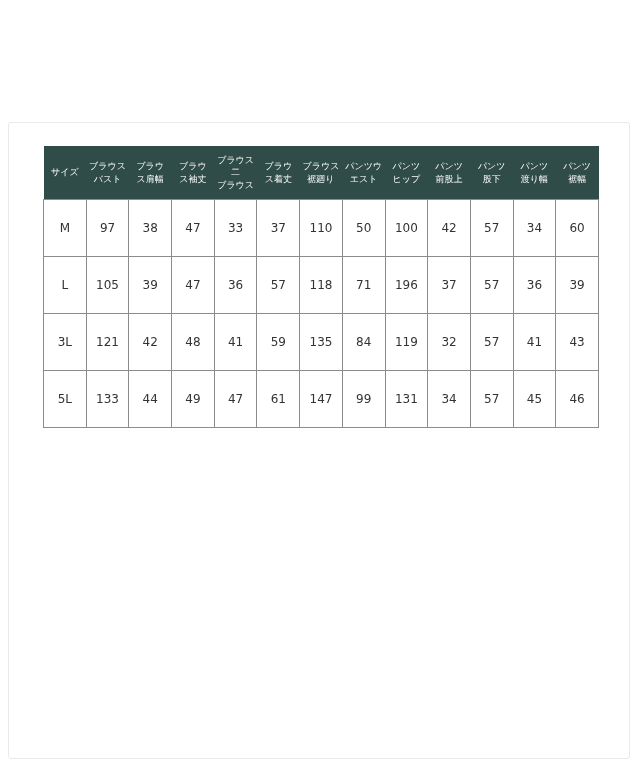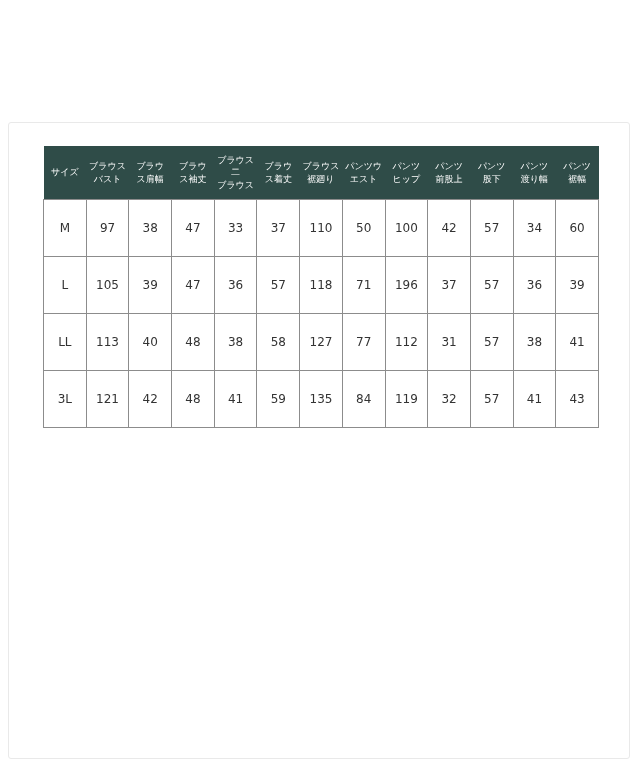--- a/index.html
+++ b/index.html
@@ -146,45 +146,45 @@
             <td>57</td>
             <td>118</td>
             <td>71</td>
             <td>196</td>
             <td>37</td>
             <td>57</td>
             <td>36</td>
             <td>39</td>
           </tr>
           <tr>
-            <td>LL</td>
-            <td>113</td>
-            <td>40</td>
-            <td>48</td>
-            <td>38</td>
-            <td>58</td>
-            <td>127</td>
-            <td>77</td>
-            <td>112</td>
-            <td>31</td>
-            <td>57</td>
-            <td>38</td>
-            <td>41</td>
-          </tr>
-          <tr>
             <td>3L</td>
             <td>121</td>
             <td>42</td>
             <td>48</td>
             <td>41</td>
             <td>59</td>
             <td>135</td>
             <td>84</td>
             <td>119</td>
             <td>32</td>
             <td>57</td>
             <td>41</td>
             <td>43</td>
           </tr>
+          <tr>
+            <td>5L</td>
+            <td>133</td>
+            <td>44</td>
+            <td>49</td>
+            <td>47</td>
+            <td>61</td>
+            <td>147</td>
+            <td>99</td>
+            <td>131</td>
+            <td>34</td>
+            <td>57</td>
+            <td>45</td>
+            <td>46</td>
+          </tr>
         </tbody>
     </table>
   </div>
 </div>
 
 </body></html>

